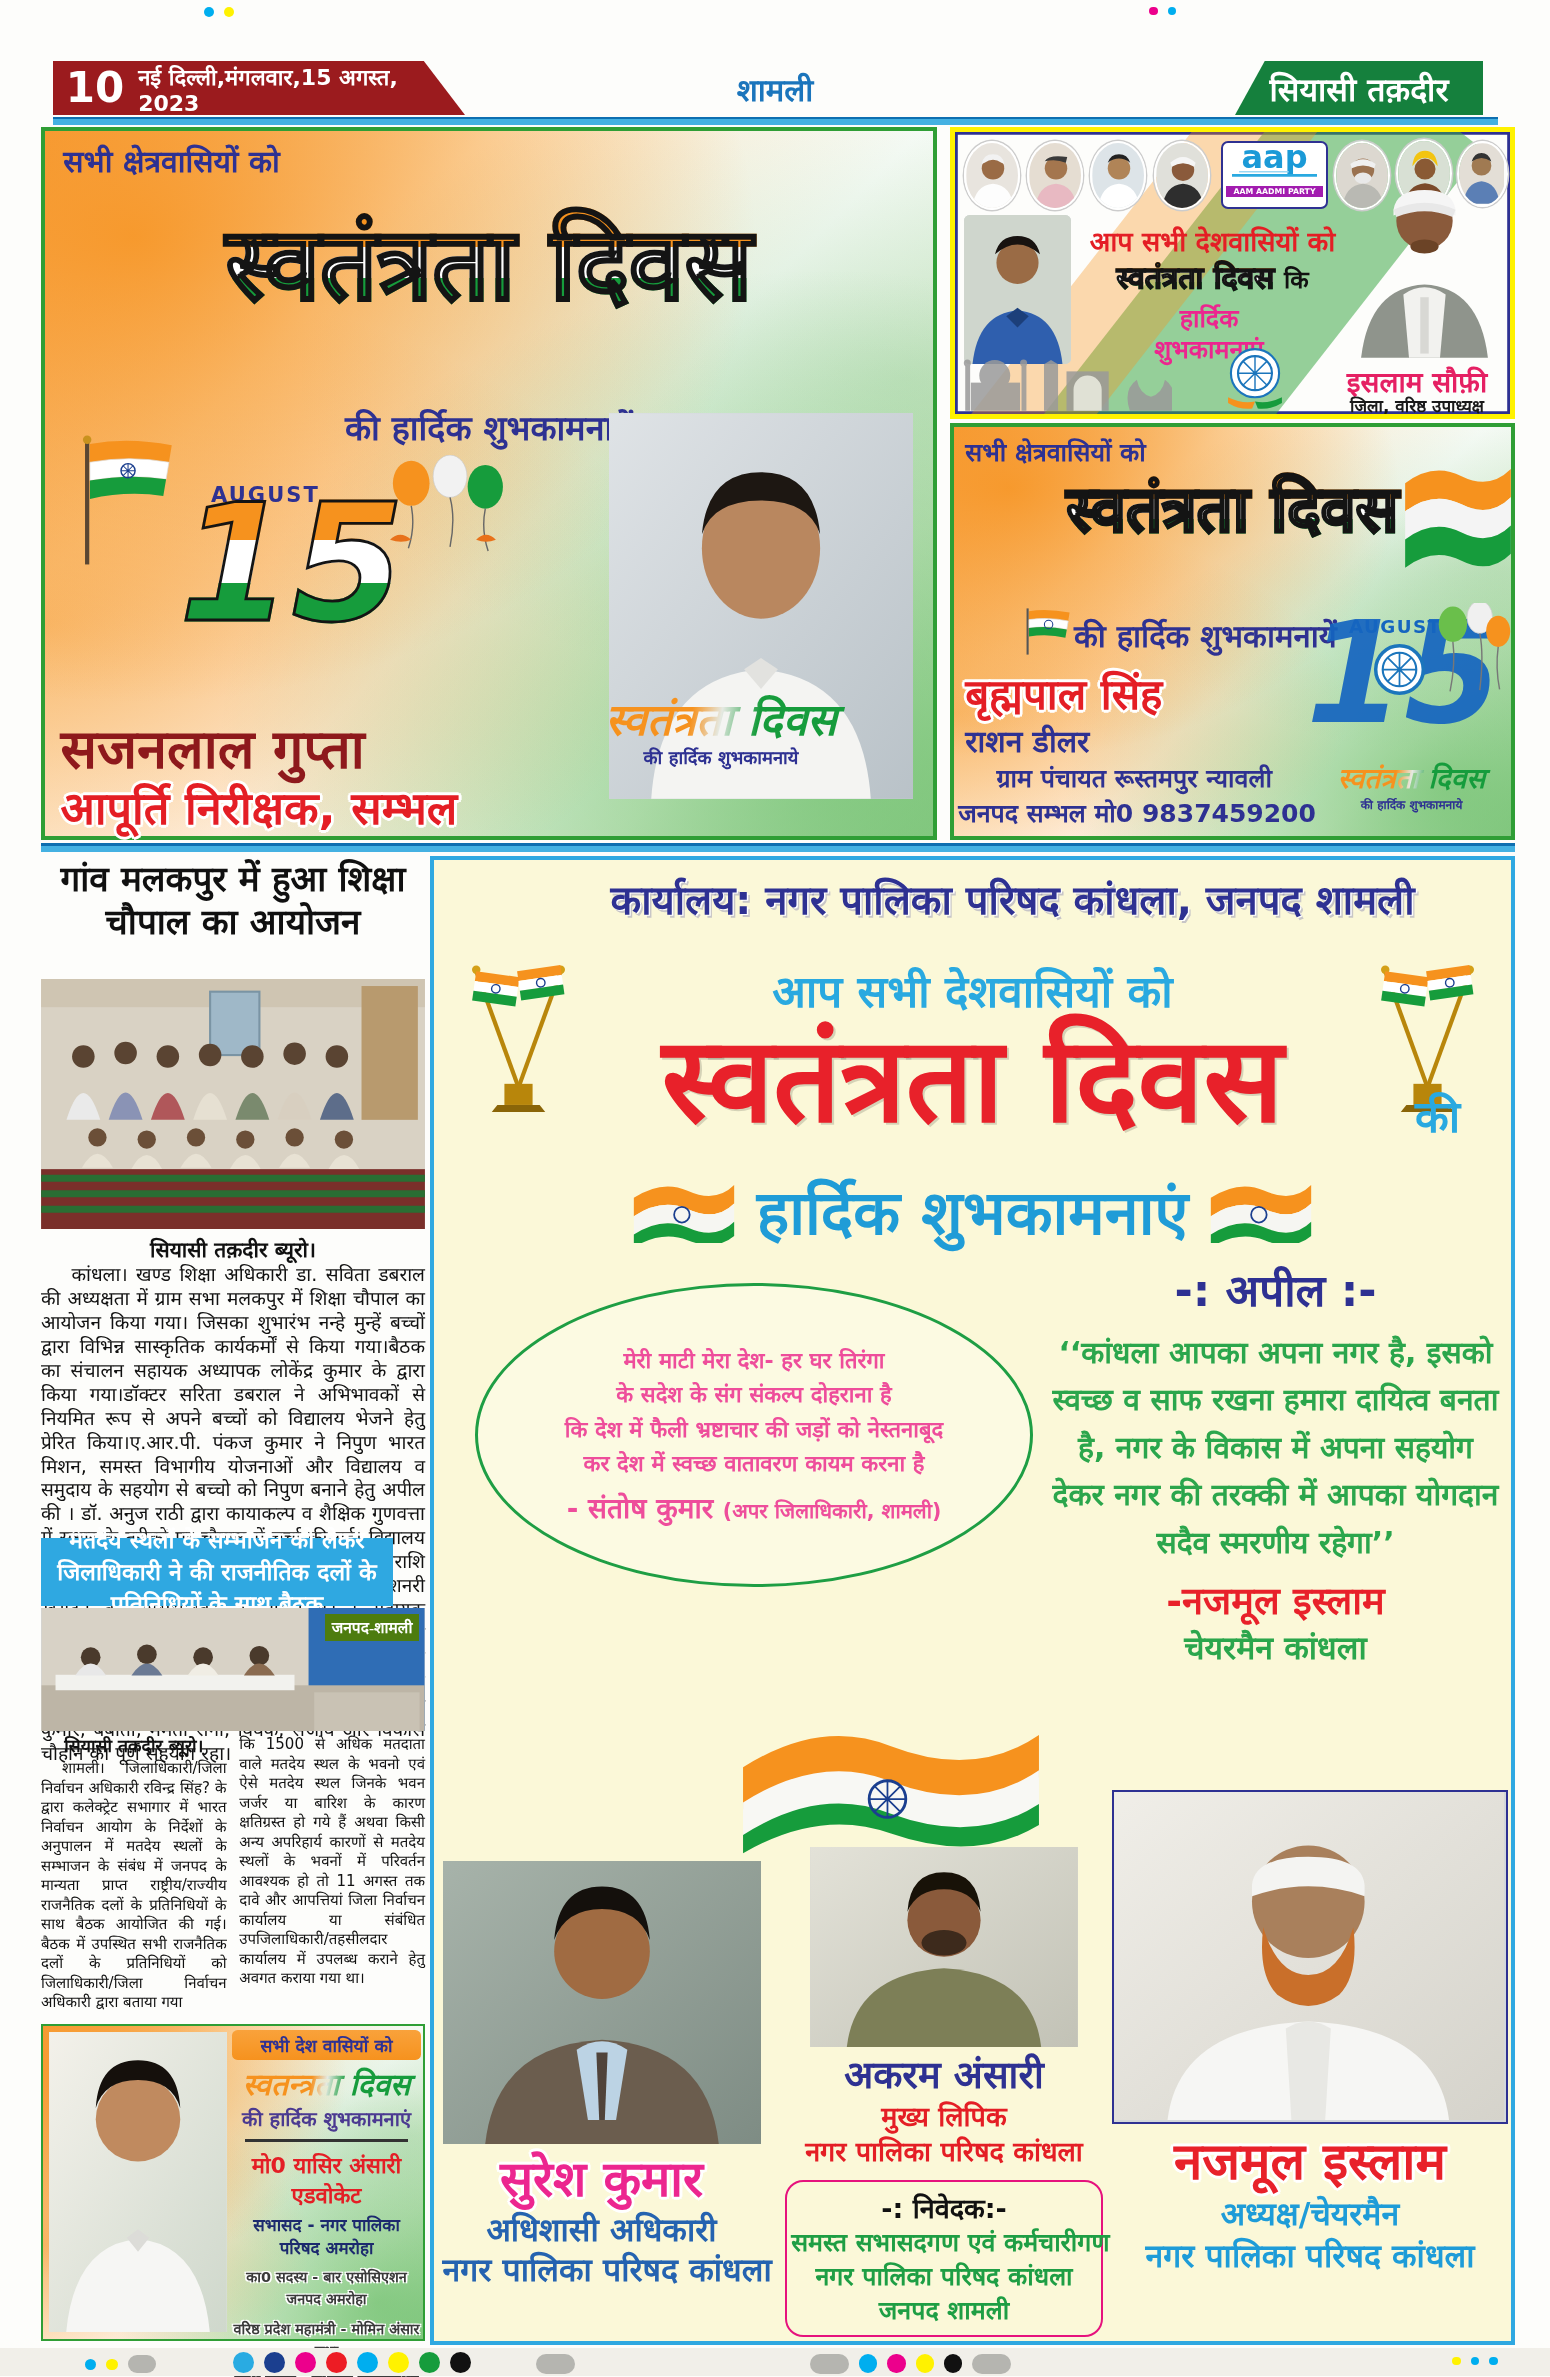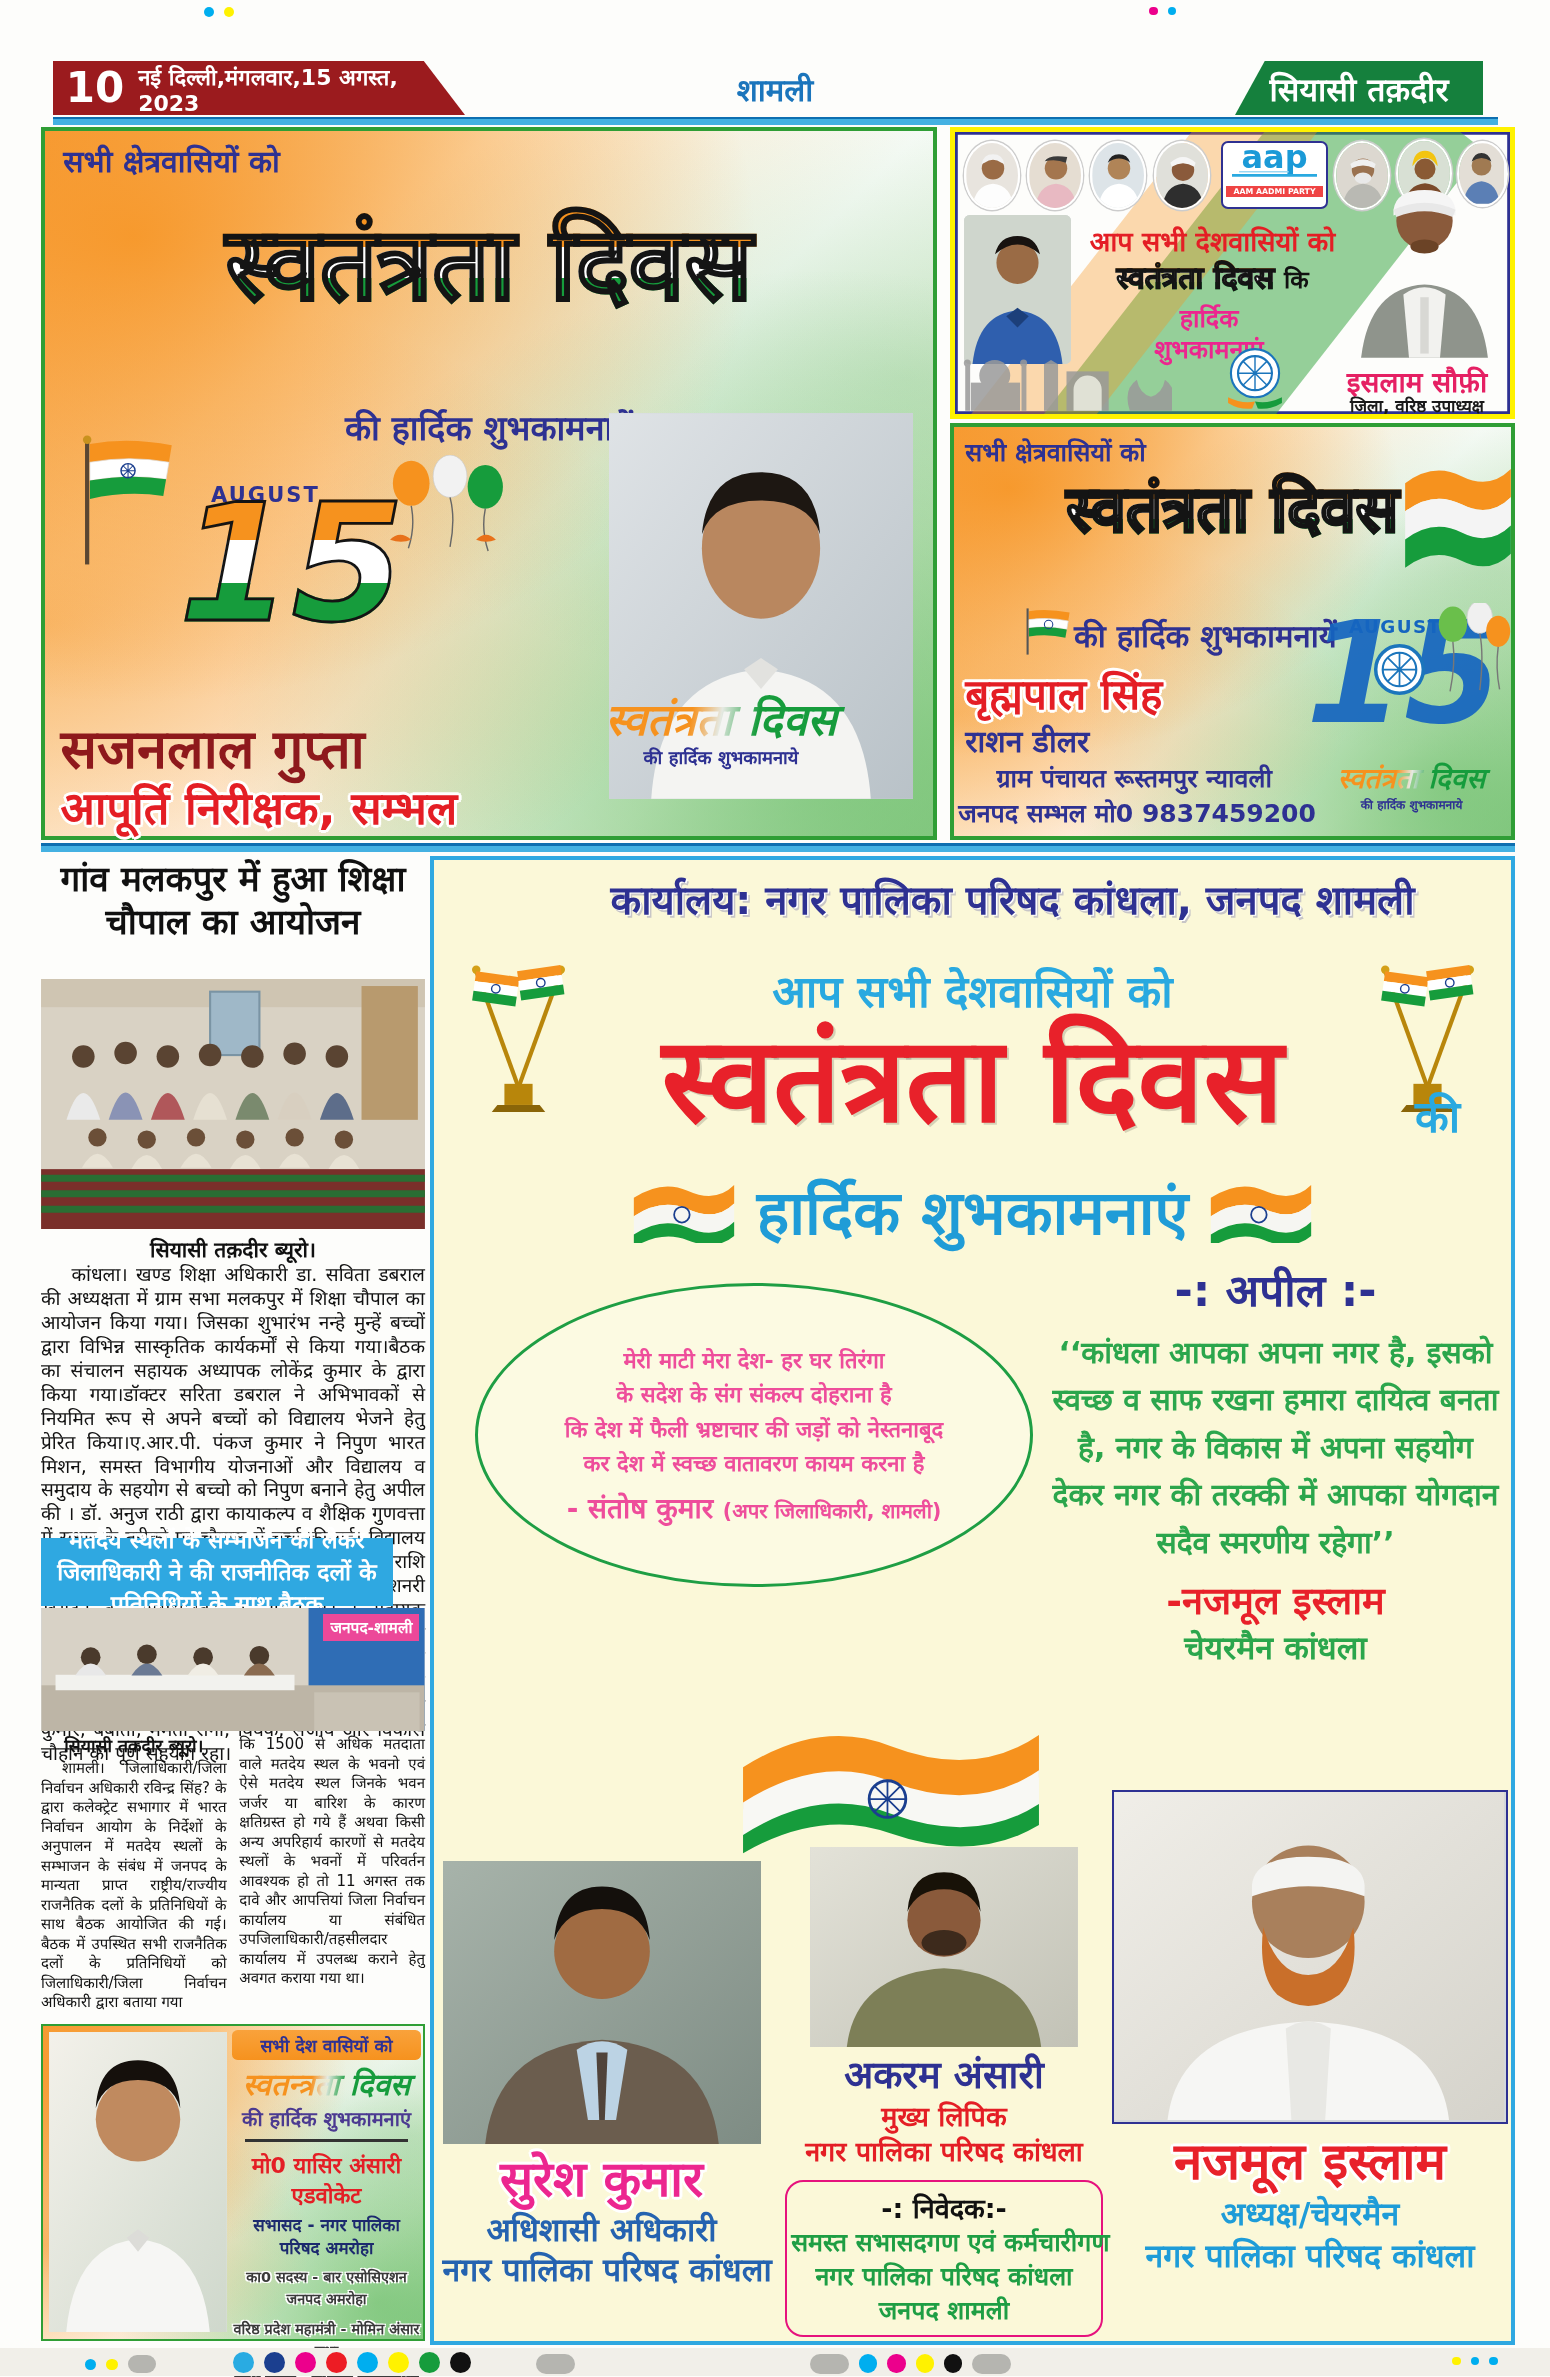--- a/index.html
+++ b/index.html
@@ -63,21 +63,21 @@
   .photo-frame{background:#d3d7da;overflow:hidden;}
 
   
   .ad-aap{left:950px;top:127px;width:565px;height:292px;border:5px solid #fff200;
     box-shadow:inset 0 0 0 2.8px #2e3192;background:#fdfdfb;overflow:hidden;}
   .aap-band{position:absolute;width:183px;height:634px;background:rgba(63,170,73,.55);transform:rotate(38deg);}
   .aap-band2{position:absolute;width:99px;height:634px;background:rgba(246,146,30,.35);transform:rotate(38deg);}
   .oval{position:absolute;width:56px;height:69px;border-radius:50%;border:2.8px solid #fff;overflow:hidden;box-shadow:0 0 0 1.4px #ccc;}
   .aap-logo{position:absolute;left:266px;top:8.5px;width:107px;height:68px;background:#fff;border:2.1px solid #2e3192;border-radius:7px;text-align:center;}
   .aap-logo .a{font-size:32px;color:#1b9ad7;font-weight:bold;line-height:.9;}
-  .aap-logo .bar{margin:1.4px 2.8px 0;background:#ef4444;color:#fff;font-size:7.8px;font-weight:bold;padding:1.4px 0;}
+  .aap-logo .bar{margin:1.4px 2.8px 0;background:#a21caf;color:#fff;font-size:7.8px;font-weight:bold;padding:1.4px 0;}
   .aap-l1{left:106px;top:90px;width:303px;font-size:27px;color:#e41e25;font-weight:bold;}
   .aap-t{left:106px;top:124px;width:303px;font-size:30px;}
   .aap-ki{font-size:24px;color:#111;-webkit-text-stroke:0;background:none;color:#111;}
   .aap-l2{left:134px;top:168px;width:240px;font-size:25px;color:#ec268f;font-weight:bold;}
   .aap-l3{left:134px;top:199px;width:240px;font-size:25px;color:#ec268f;font-weight:bold;}
   .aap-name{left:372px;top:230px;width:180px;font-size:28px;color:#e52063;font-weight:bold;}
   .aap-role{left:372px;top:262px;width:180px;font-size:17px;color:#1a1a1a;font-weight:bold;}
 
   
   .ad-brh{left:950px;top:423px;width:565px;height:417px;border:4.2px solid #2f9e35;}
@@ -97,21 +97,21 @@
   
   .art1-h{left:41px;top:858px;width:384px;font-size:35px;color:#101010;font-weight:bold;line-height:1.22;}
   .art1-photo{left:41px;top:979px;width:384px;height:250px;}
   .art1-by{left:41px;top:1235px;width:384px;font-size:21px;font-weight:bold;color:#111;}
   .art1-body{left:41px;top:1263px;width:384px;font-size:19px;line-height:1.26;text-align:justify;color:#111;}
   .art1-body p{margin:0;text-indent:1.6em;}
 
   .art2-banner{left:41px;top:1538px;width:352px;height:68px;background:#2fa8e1;color:#fff;
     font-weight:bold;font-size:23px;line-height:1.4;display:flex;align-items:center;justify-content:center;text-align:center;padding:1.4px 4.2px;}
   .art2-photo{left:41px;top:1608px;width:384px;height:123px;}
-  .art2-cap{position:absolute;right:5.6px;top:5.6px;background:#ec4899;color:#fff;font-size:15.5px;font-weight:bold;padding:2.8px 7px;}
+  .art2-cap{position:absolute;right:5.6px;top:5.6px;background:#4d7c0f;color:#fff;font-size:15.5px;font-weight:bold;padding:2.8px 7px;font-family:Liberation Serif, serif;}
   .art2-cols{left:41px;top:1735px;width:384px;display:flex;gap:12.7px;}
   .art2-cols .col{width:186px;font-size:15px;line-height:1.3;text-align:justify;color:#111;}
   .art2-cols .byline{text-align:center;font-weight:bold;font-size:17.6px;margin-bottom:1.4px;}
   .art2-cols p{margin:0;text-indent:1.4em;}
 
   
   .ad-yas{left:41px;top:2024px;width:384px;height:317px;border:2.8px solid #2f9e35;}
   .yas-photo{left:5.6px;top:5.6px;width:178px;height:300px;}
   .yas-col{left:189px;top:4.2px;width:189px;text-align:center;}
   .yas-band{background:linear-gradient(180deg,#f9a23b,#f6921e);border-radius:5.6px;color:#2e3192;font-weight:bold;font-size:17.6px;padding:2.8px 1.4px;}

